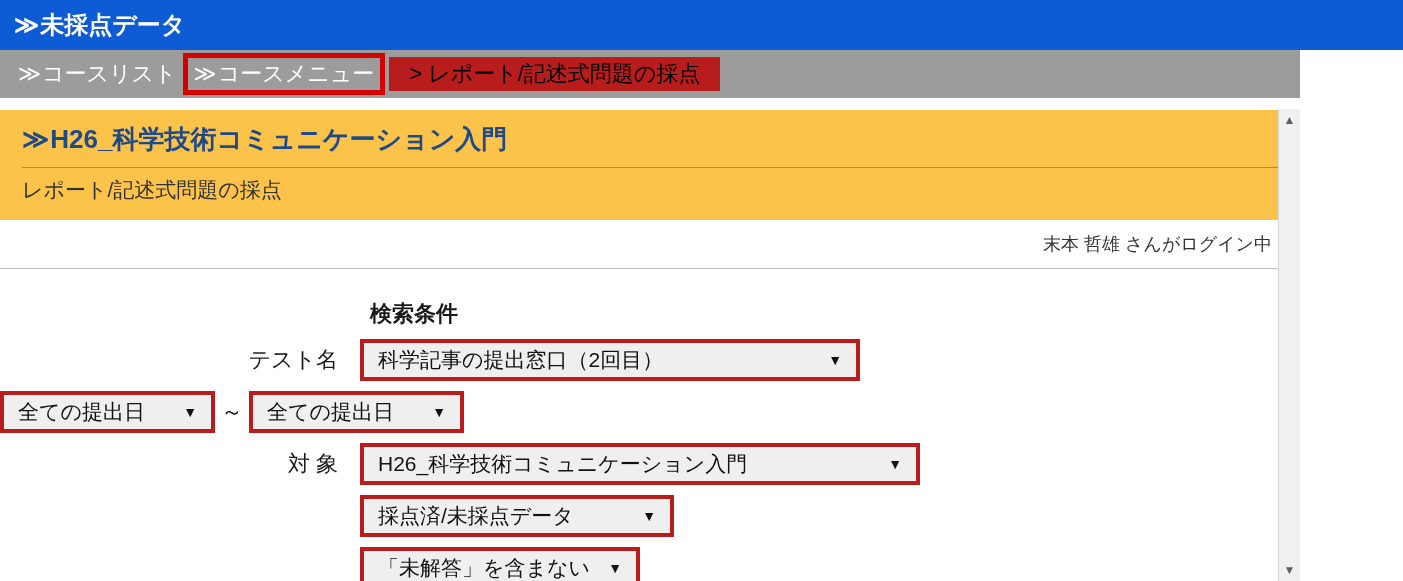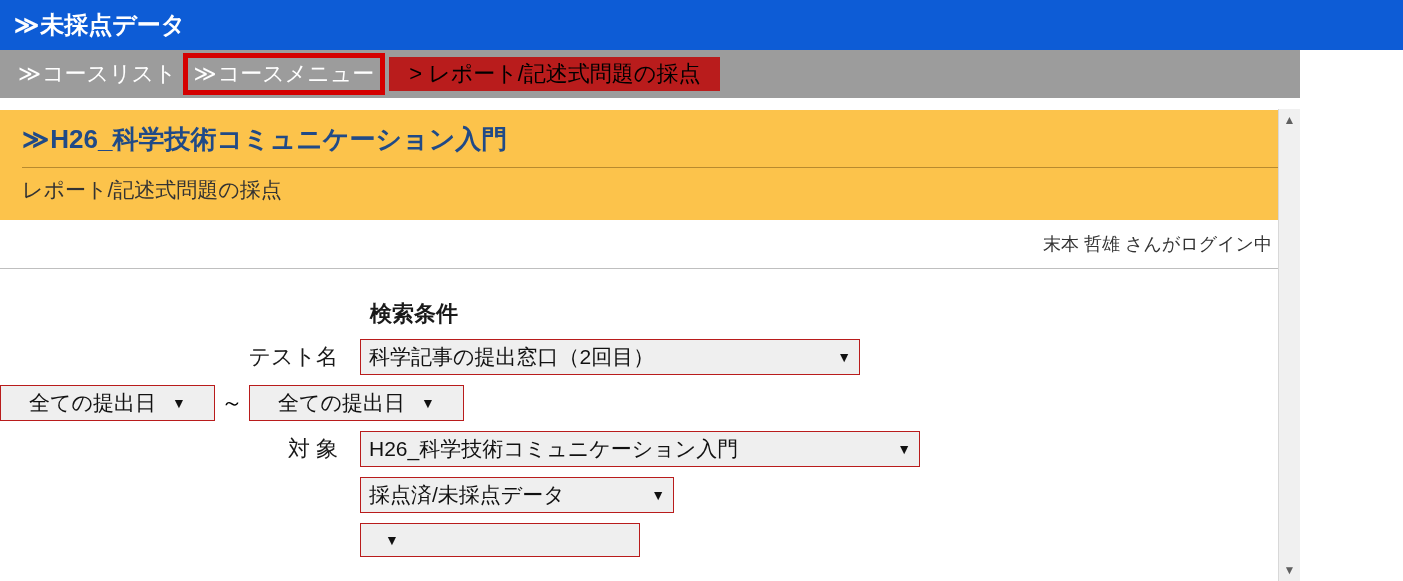--- a/index.html
+++ b/index.html
@@ -108,34 +108,34 @@
     width: 360px;
     text-align: right;
     font-size: 22px;
     color: #1a1a1a;
     padding-right: 22px;
   }
   .select {
     display: inline-flex;
     align-items: center;
     justify-content: space-between;
-    border: 1px solid #b91c1c;
+    border: 4px solid #b91c1c;
     background: #efefef;
     font-size: 21px;
     color: #111;
-    padding: 3px 8px;
+    padding: 3px 14px;
     cursor: pointer;
     min-height: 34px;
   }
   .select .caret {
     margin-left: 16px;
     font-size: 14px;
   }
   .sel-wide { width: 500px; }
-  .sel-date { width: 215px; justify-content: center; }
+  .sel-date { width: 215px; }
   .sel-target { width: 560px; }
   .sel-filter1 { width: 314px; }
   .sel-filter2 { width: 280px; }
   .tilde { margin: 0 6px; font-size: 22px; }
   .scrollbar {
     position: absolute;
     right: 0;
     top: 109px;
     width: 22px;
     height: 472px;
@@ -237,20 +237,21 @@
       <div class="form-label"></div>
       <div class="select sel-filter1">
         <span>採点済/未採点データ</span>
         <span class="caret">▼</span>
       </div>
     </div>
 
     <div class="form-row">
       <div class="form-label"></div>
       <div class="select sel-filter2">
+        <span>「未解答」を含まない</span>
         <span class="caret">▼</span>
       </div>
     </div>
 
   </div>
 </div>
 
 <div class="scrollbar" style="left:1278px;">
   <div class="arrow">▲</div>
   <div class="track"></div>

